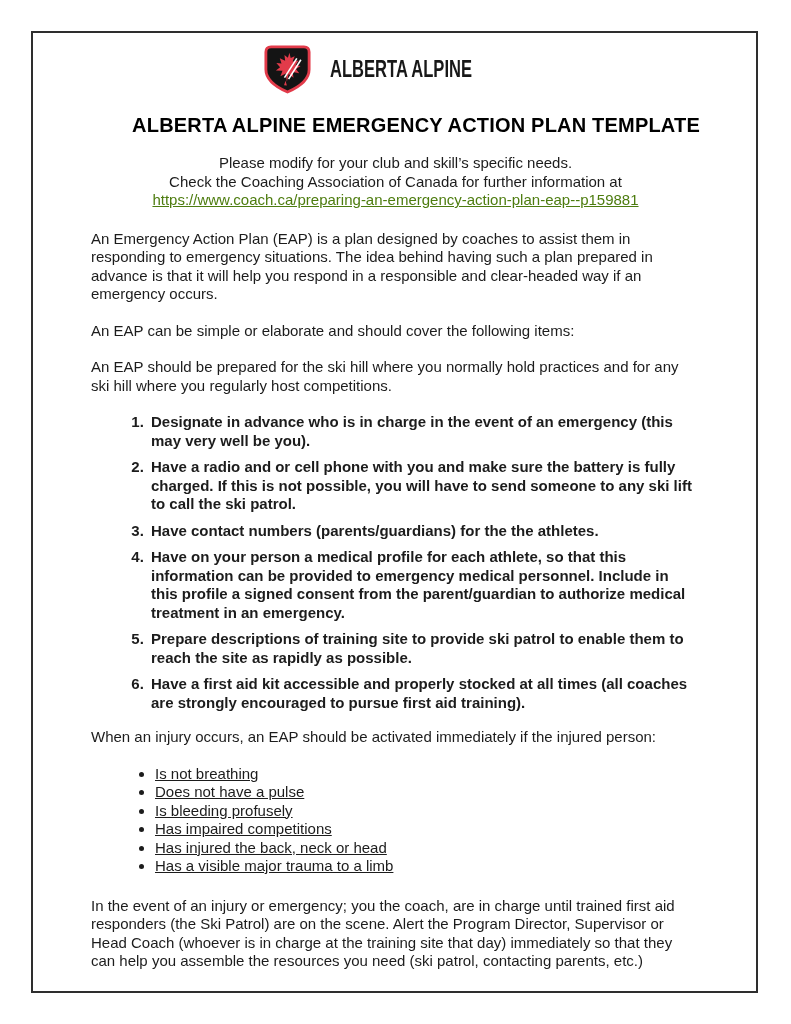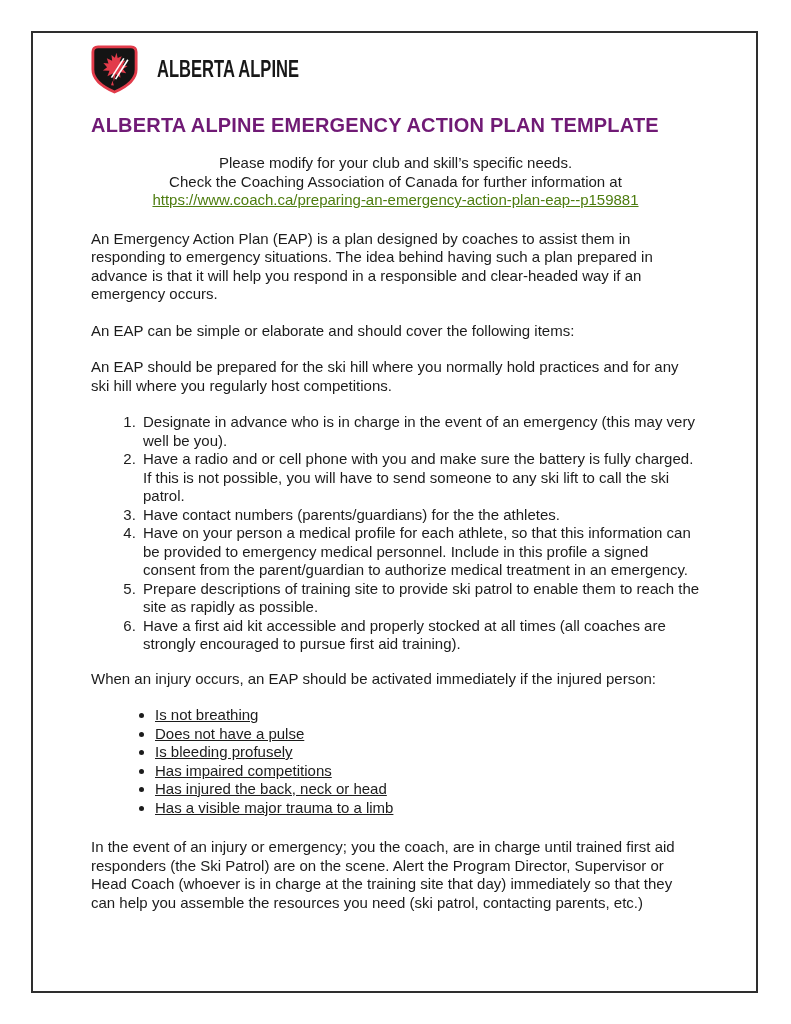--- a/index.html
+++ b/index.html
@@ -32,42 +32,43 @@
     width: 100%;
     box-sizing: border-box;
     padding: 11px 56px 0 58px;
   }
   .logo-row {
     display: flex;
     align-items: center;
     gap: 19px;
     height: 50px;
     margin-bottom: 20px;
+    justify-content: center;
   }
   .logo-shield {
     width: 47px;
     height: 49px;
     flex: 0 0 auto;
   }
   .brand-name {
     font-weight: bold;
     font-size: 23px;
     letter-spacing: 0px;
     color: #181818;
     transform: scaleX(0.72);
     transform-origin: left center;
     display: inline-block;
     white-space: nowrap;
   }
   .doc-title {
-    text-align: left;
+    text-align: right;
     font-weight: bold;
     font-size: 20px;
     letter-spacing: 0.2px;
-    color: #701a75;
+    color: #000000;
     margin: 0 0 17px 0;
   }
   .sub-block {
     text-align: center;
     font-size: 15px;
     line-height: 18.5px;
     margin-bottom: 20px;
   }
   .sub-italic { }
   .sub-link a {
@@ -78,21 +79,21 @@
     font-size: 15px;
     line-height: 18.5px;
     margin: 0 0 18px 0;
   }
   ol.num-list {
     margin: 0 0 16px 0;
     padding: 0 0 0 49px;
     font-size: 15px;
     line-height: 18.5px;
   }
-  ol.num-list li { margin: 0; padding-left: 3px; }
+  ol.num-list li { margin: 8px; padding-left: 3px; font-weight: bold; }
   ul.bullet-list {
     margin: 0 0 21px 0;
     padding: 0 0 0 64px;
     font-size: 15px;
     line-height: 18.5px;
     list-style: disc;
     text-decoration: underline;
   }
   ul.bullet-list li { margin: 0; }
 </style>

